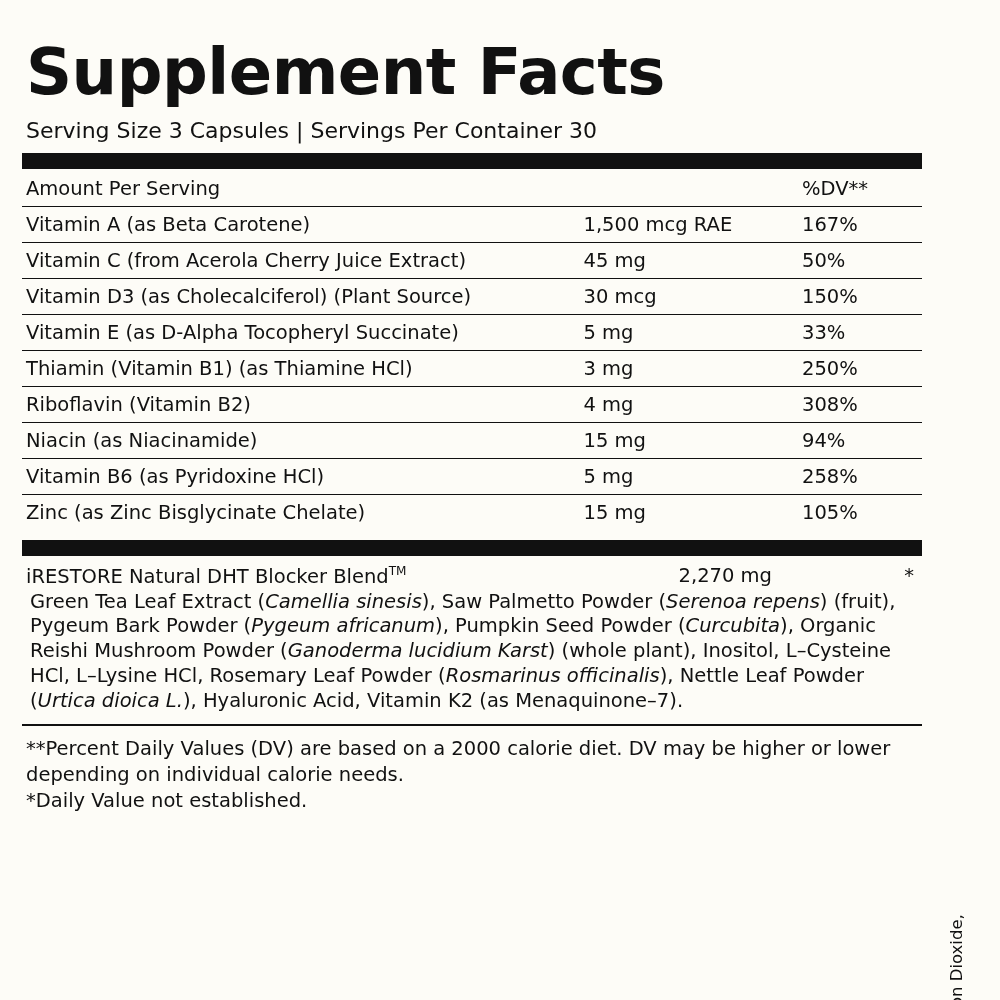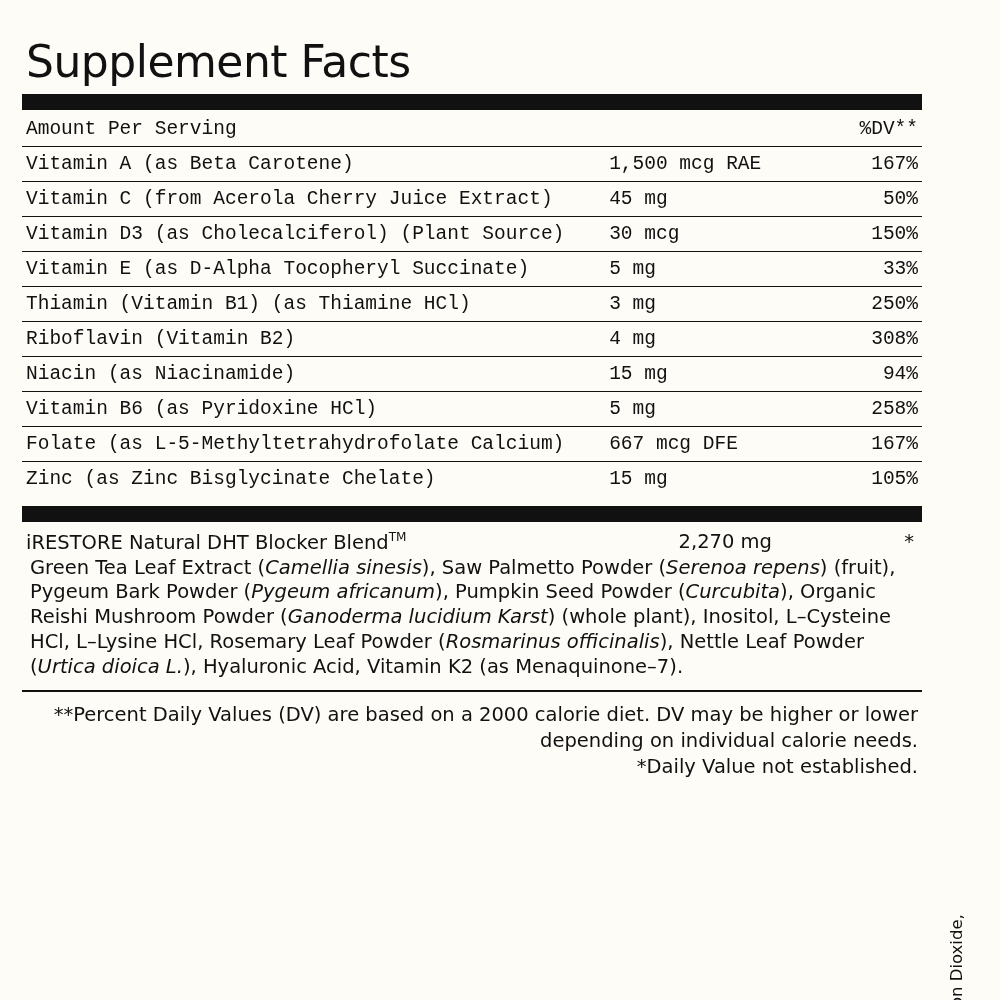--- a/index.html
+++ b/index.html
@@ -21,24 +21,24 @@
 
   .panel {
     position: absolute;
     left: 22px;
     top: 18px;
     width: 900px;
     height: 964px;
   }
 
   .title {
-    font-size: 44px;
+    font-size: 64px;
     line-height: 1.0;
     letter-spacing: -0.5px;
-    font-weight: 400;
+    font-weight: 700;
     margin: 22px 0 6px 4px;
     color: #111;
   }
 
   .serving {
     font-size: 22px;
     margin: 14px 0 0 4px;
     color: #111;
   }
 
@@ -54,29 +54,28 @@
 
   table.facts {
     width: 100%;
     border-collapse: collapse;
     font-size: 19.5px;
   }
   table.facts td {
     padding: 6px 0 6px 0;
     vertical-align: bottom;
     border-bottom: 1px solid #111;
-    font-family: Liberation Mono, monospace;
   }
   table.facts tr.head td {
     border-bottom: 1px solid #111;
     padding-top: 8px;
   }
   table.facts td.name { text-align: left; padding-left: 4px; }
   table.facts td.amt { padding-right: 26px; white-space: nowrap; }
-  table.facts td.dv { text-align: right; width: 120px; padding-right: 4px; white-space: nowrap; }
+  table.facts td.dv { text-align: left; width: 120px; padding-right: 4px; white-space: nowrap; }
   table.facts tr:last-child td { border-bottom: none; }
 
   .blend {
     padding: 8px 4px 0 4px;
     font-size: 19.5px;
   }
   .blend-row {
     display: flex;
     align-items: flex-start;
   }
@@ -90,21 +89,20 @@
     line-height: 1.28;
     padding: 2px 4px 0 4px;
     text-align: left;
   }
   .ingredients i { font-style: italic; }
 
   .footnotes {
     font-size: 19.5px;
     line-height: 1.3;
     padding: 10px 4px 0 4px;
-    text-align: right;
   }
   .footnotes p { margin: 0 0 1px 0; }
 
   
   .side-text {
     position: absolute;
     right: 2px;
     top: 0;
     height: 1000px;
     width: 60px;
@@ -124,20 +122,21 @@
   .side-inner div { white-space: nowrap; }
 </style>
 </head>
 <body>
 
 <div class="page">
 
   <div class="panel">
 
     <h1 class="title">Supplement Facts</h1>
+    <div class="serving">Serving Size 3 Capsules | Servings Per Container 30</div>
 
     <div class="bar-thick"></div>
 
     <table class="facts">
       <tbody>
         <tr class="head">
           <td class="name">Amount Per Serving</td>
           <td class="amt"></td>
           <td class="dv">%DV**</td>
         </tr>
@@ -174,25 +173,20 @@
         </tr>
         <tr>
           <td class="name">Niacin (as Niacinamide)</td>
           <td class="amt">15 mg</td>
           <td class="dv">94%</td>
         </tr>
         <tr>
           <td class="name">Vitamin B6 (as Pyridoxine HCl)</td>
           <td class="amt">5 mg</td>
           <td class="dv">258%</td>
-        </tr>
-        <tr>
-          <td class="name">Folate (as L-5-Methyltetrahydrofolate Calcium)</td>
-          <td class="amt">667 mcg DFE</td>
-          <td class="dv">167%</td>
         </tr>
         <tr>
           <td class="name">Zinc (as Zinc Bisglycinate Chelate)</td>
           <td class="amt">15 mg</td>
           <td class="dv">105%</td>
         </tr>
       </tbody>
     </table>
 
     <div class="bar-thick"></div>

